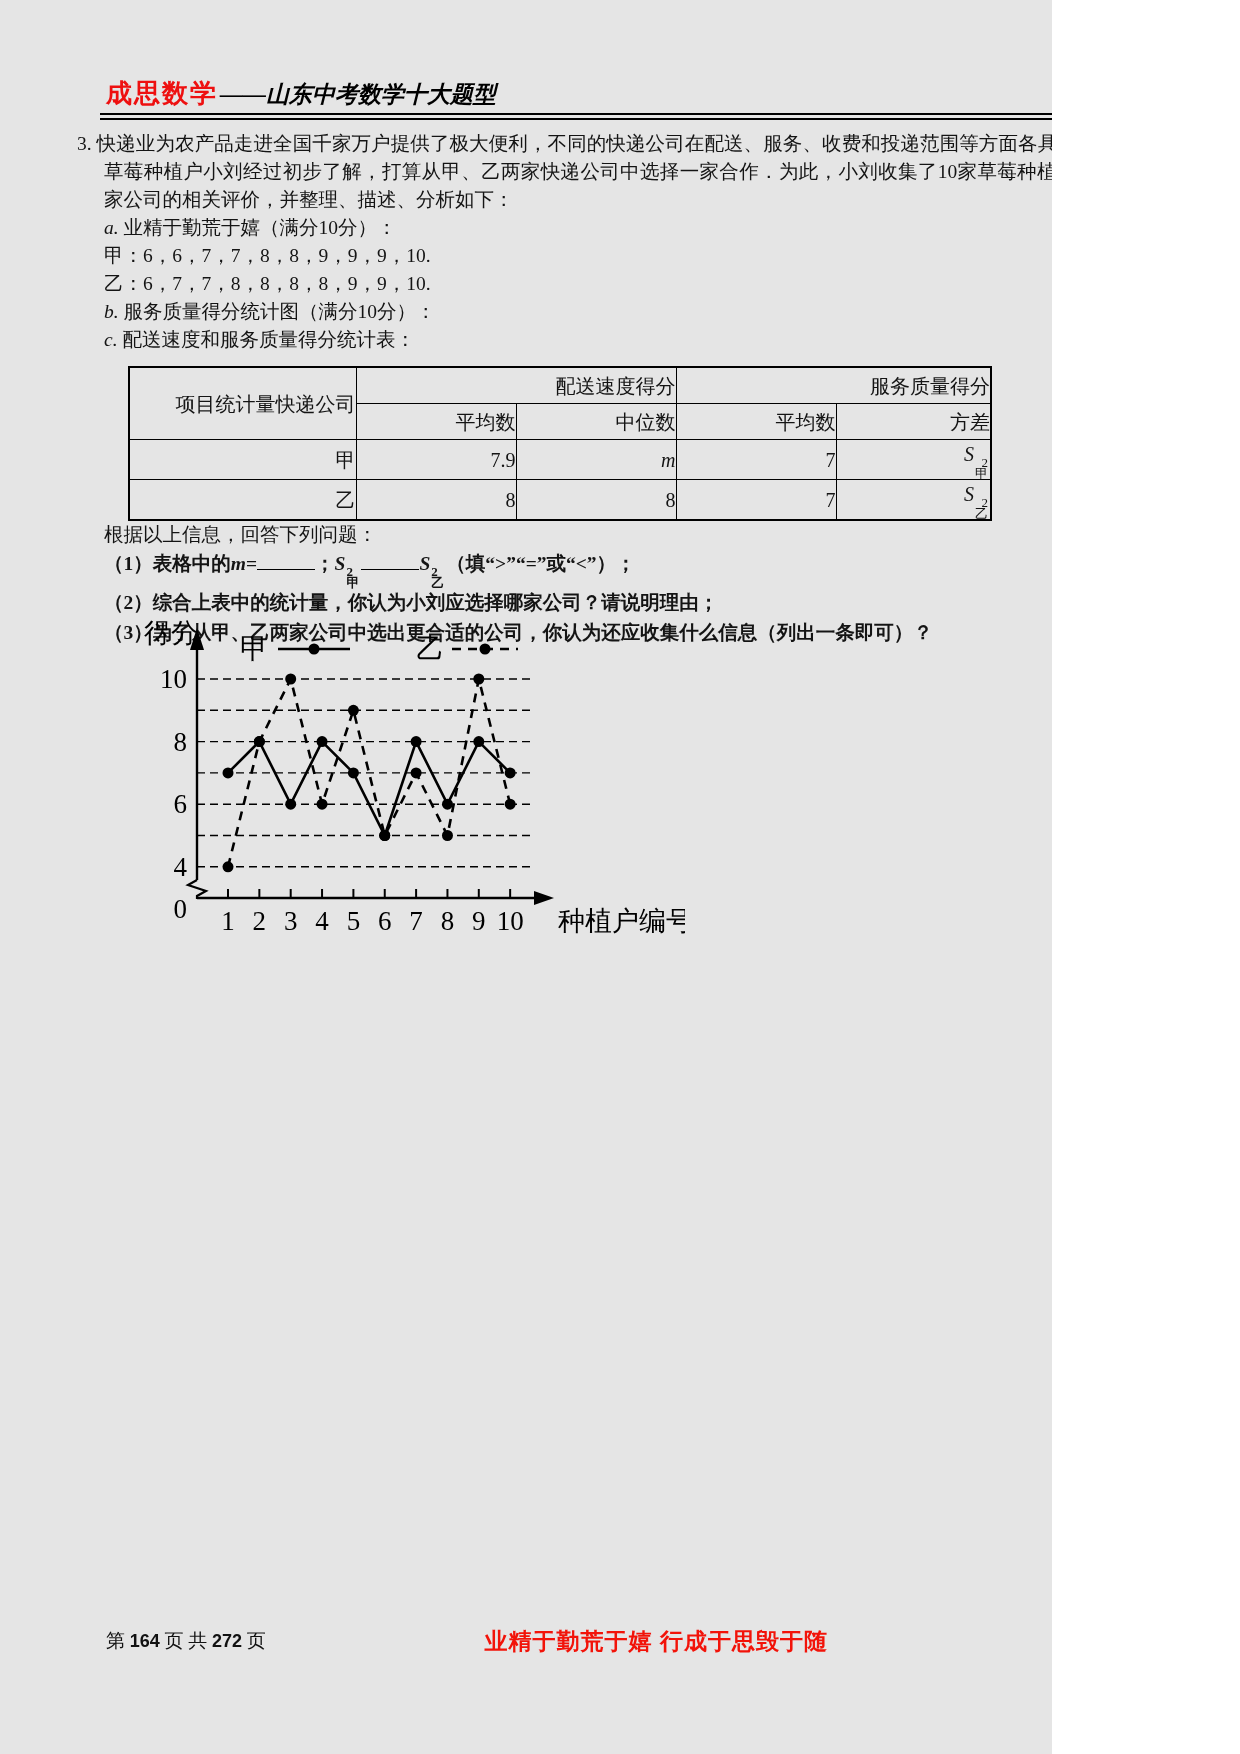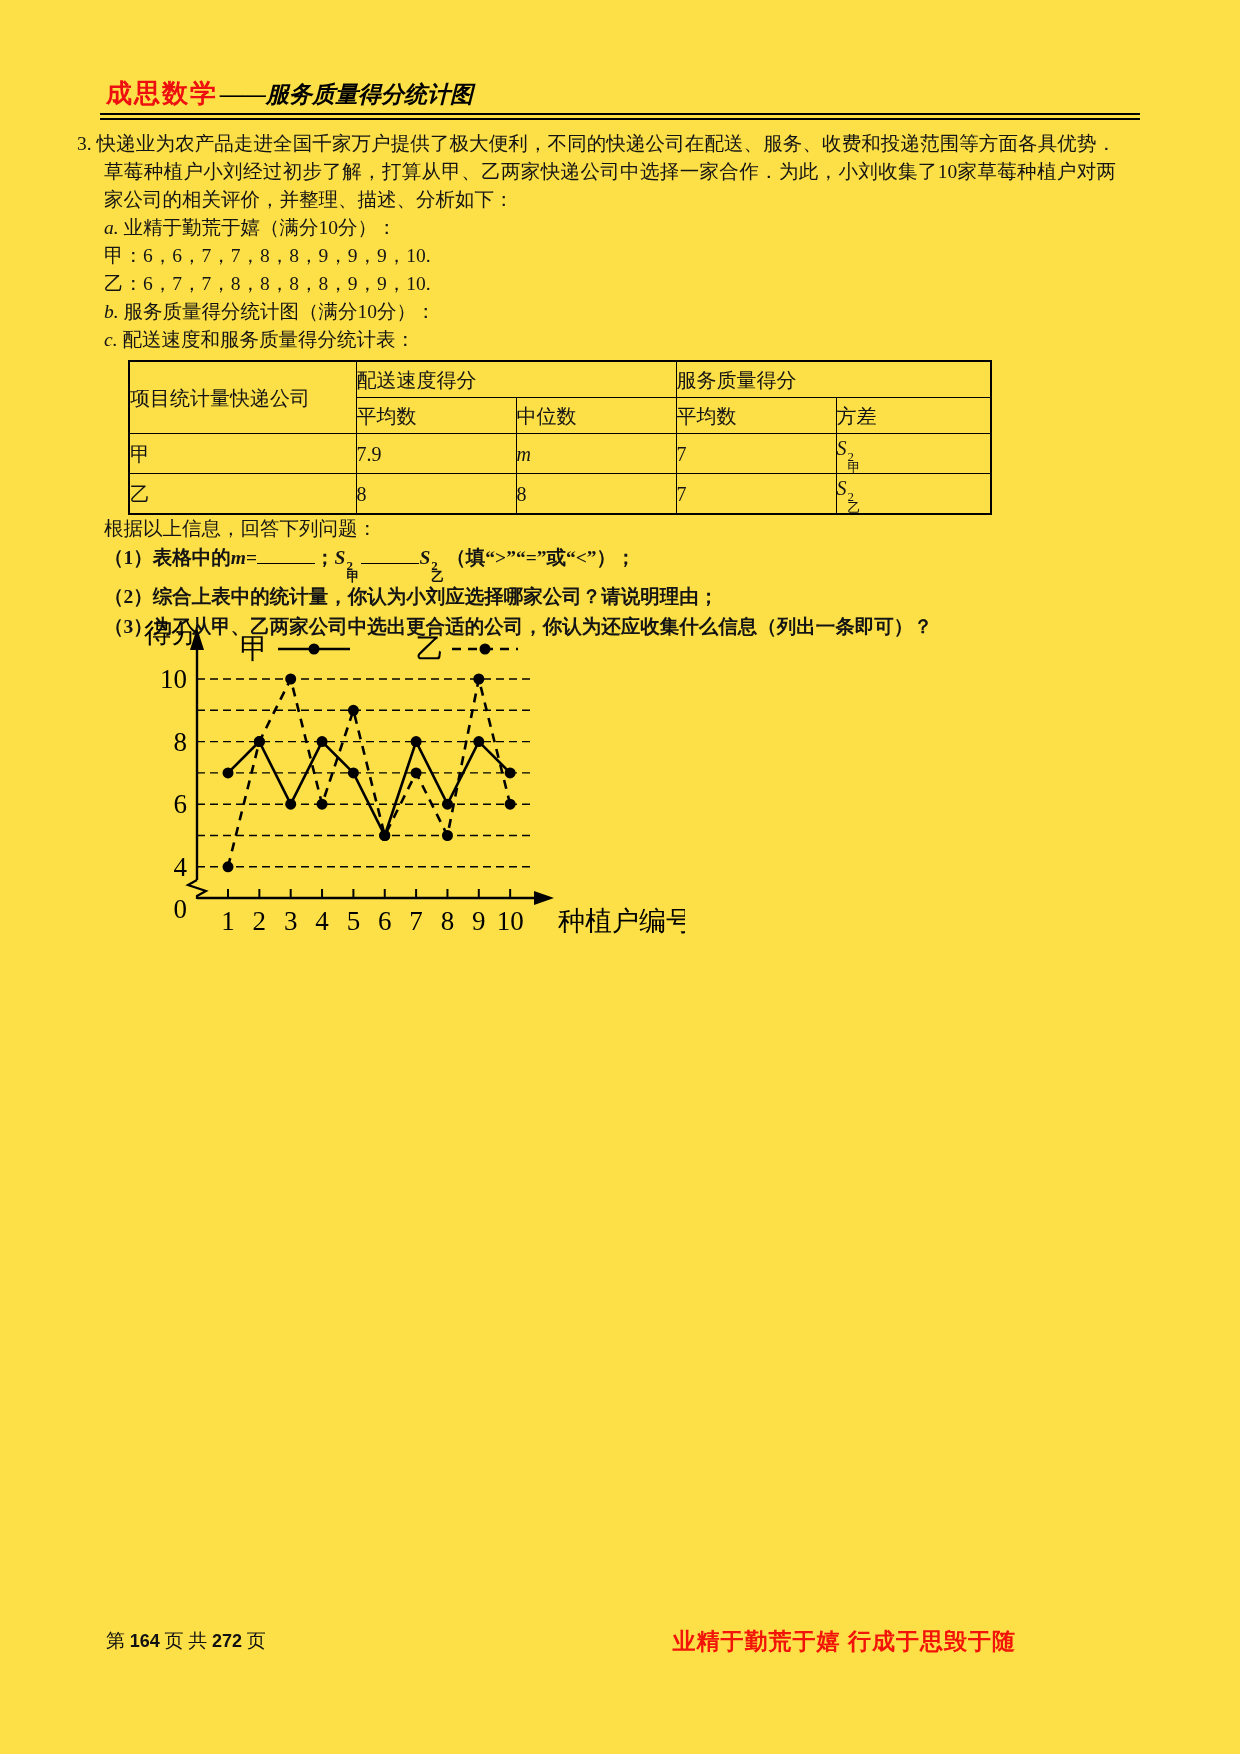--- a/index.html
+++ b/index.html
@@ -1,38 +1,38 @@
 <!DOCTYPE html>
 <html><head>
 <meta charset="utf-8">
 <style>
   html,body{margin:0;padding:0;}
   body{width:1240px;height:1754px;background:#ffffff;position:relative;
        font-family:"Liberation Serif",serif;color:#141414;}
-  .page{position:absolute;inset:0;width:1240px;height:1754px;background:#fde047;overflow:hidden;}
+  .page{position:absolute;inset:0;width:1052px;height:1754px;background:#e5e5e5;overflow:hidden;}
 
   
   .hdr{position:absolute;left:106px;top:76px;display:flex;align-items:baseline;white-space:nowrap;}
   .brand{font-family:"Liberation Sans",sans-serif;font-weight:900;font-size:26px;
          color:#ee1010;letter-spacing:2px;}
   .subtitle{font-family:"Liberation Serif",serif;font-style:italic;font-weight:bold;
             font-size:23px;color:#000;margin-left:2px;}
   .rule{position:absolute;left:100px;top:113px;width:1040px;height:3px;
         border-top:2.5px solid #000;border-bottom:2.5px solid #000;}
 
   
   .content{position:absolute;left:104px;top:130px;width:1012px;font-size:19.5px;
            line-height:28px;text-align:justify;}
   .content p{margin:0;}
   .intro{margin-left:27px;text-indent:-27px;}
   .item{margin-left:27px;}
   .ital{font-style:italic;}
 
   
-  table.stats{border-collapse:collapse;margin:6px 0 0 24px;width:862px;text-align:left;
+  table.stats{border-collapse:collapse;margin:12px 0 0 24px;width:862px;text-align:right;
               font-size:20px;border:2px solid #000;table-layout:fixed;}
   table.stats td{border:1.2px solid #000;padding:0;height:35px;}
   table.stats tr.datarow td{height:39px;}
 
   .lead{margin-top:4px;}
   .q{line-height:30px;margin-left:8px;font-weight:bold;}
   .blank{display:inline-block;width:58px;height:14px;border-bottom:1.6px solid #000;}
 
   
   .svar{font-style:italic;}
@@ -52,21 +52,21 @@
   .foot-right{position:absolute;right:224px;top:1626px;font-family:"Liberation Sans",sans-serif;
               font-weight:900;font-size:23px;color:#f21309;letter-spacing:1px;white-space:nowrap;}
 </style>
 </head>
 <body>
 
 <div class="page">
 
   <div class="hdr">
     <span class="brand">成思数学</span>
-    <span class="subtitle">——服务质量得分统计图</span>
+    <span class="subtitle">——山东中考数学十大题型</span>
   </div>
   <div class="rule"></div>
 
   <div class="content">
     <p class="intro"><span>3.</span> <span>快递业为农产品走进全国千家万户提供了极大便利，不同的快递公司在配送、服务、收费和投递范围等方面各具优势．草莓种植户小刘经过初步了解，打算从甲、乙两家快递公司中选择一家合作．为此，小刘收集了10家草莓种植户对两家公司的相关评价，并整理、描述、分析如下：</span></p>
 
     <p class="item"><span class="ital">a.</span> <span>业精于勤荒于嬉（满分10分）：</span></p>
 
     <p class="item">甲：6，6，7，7，8，8，9，9，9，10.</p>
     <p class="item">乙：6，7，7，8，8，8，8，9，9，10.</p>

